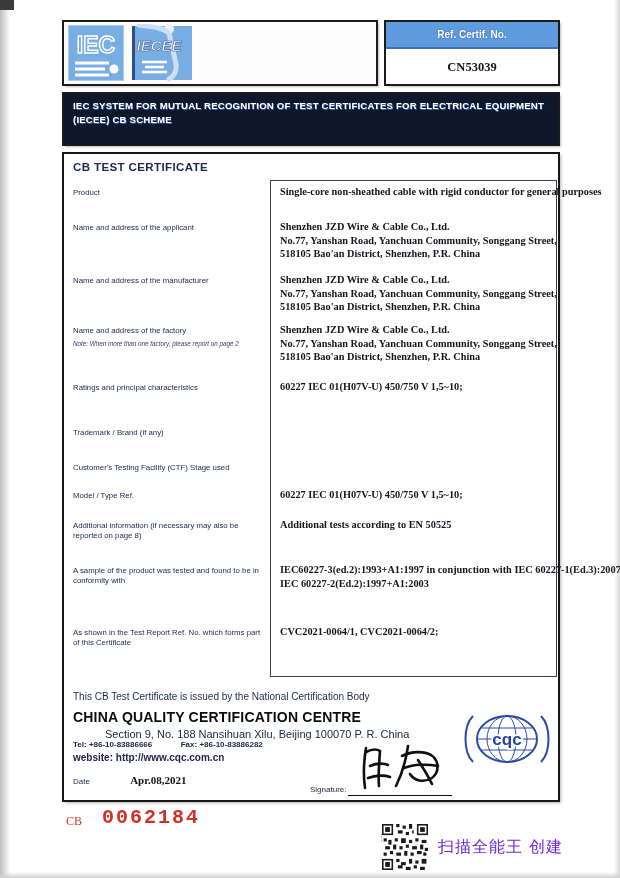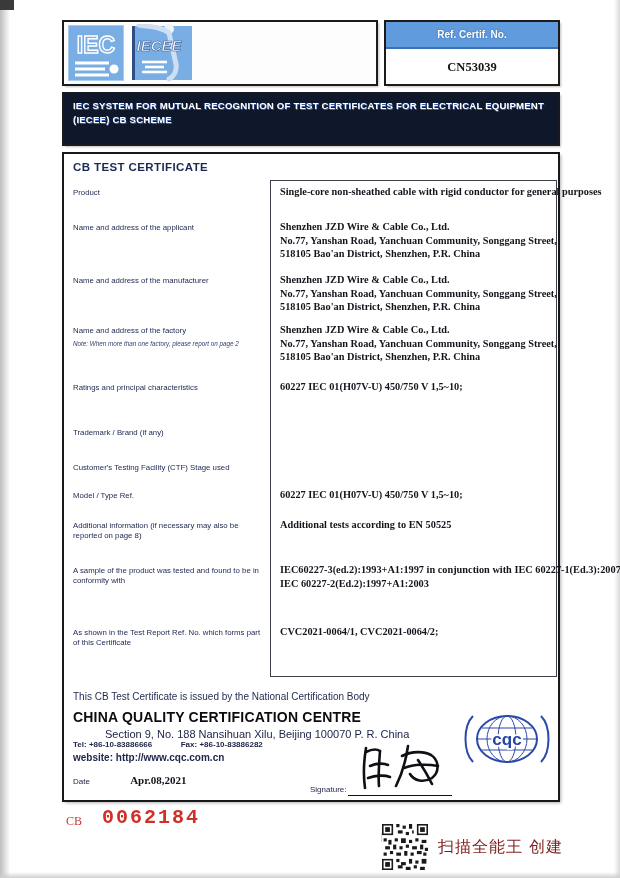--- a/index.html
+++ b/index.html
@@ -72,21 +72,21 @@
   .sig-name{position:absolute;left:284px;top:644px;width:104px;text-align:center;
     font-size:12px;font-weight:bold;color:#23232a;margin-top:33px;}
   .cqc{position:absolute;left:396px;top:553px;}
 
   
   .serial{position:absolute;left:66px;top:806px;display:flex;align-items:flex-end;gap:20px;}
   .serial-prefix{font-family:"Liberation Serif",serif;font-size:12px;color:#c33a32;}
   .serial-number{font-family:"Liberation Mono",monospace;font-size:20px;color:#d03028;
     letter-spacing:2px;font-weight:bold;}
   .watermark{position:absolute;left:382px;top:824px;display:flex;align-items:center;gap:10px;}
-  .wm-text{font-size:16px;color:#7f1d1d;font-family:"DejaVu Sans",sans-serif;letter-spacing:1px;}
+  .wm-text{font-size:16px;color:#6d28d9;font-family:"DejaVu Sans",sans-serif;letter-spacing:1px;}
 </style>
 </head>
 <body>
 
 <div class="scan-edge-left"></div>
 <div class="scan-edge-right"></div>
 <div class="scan-edge-bottom"></div>
 <div class="corner-mark"></div>
 
 <div class="logo-box">

